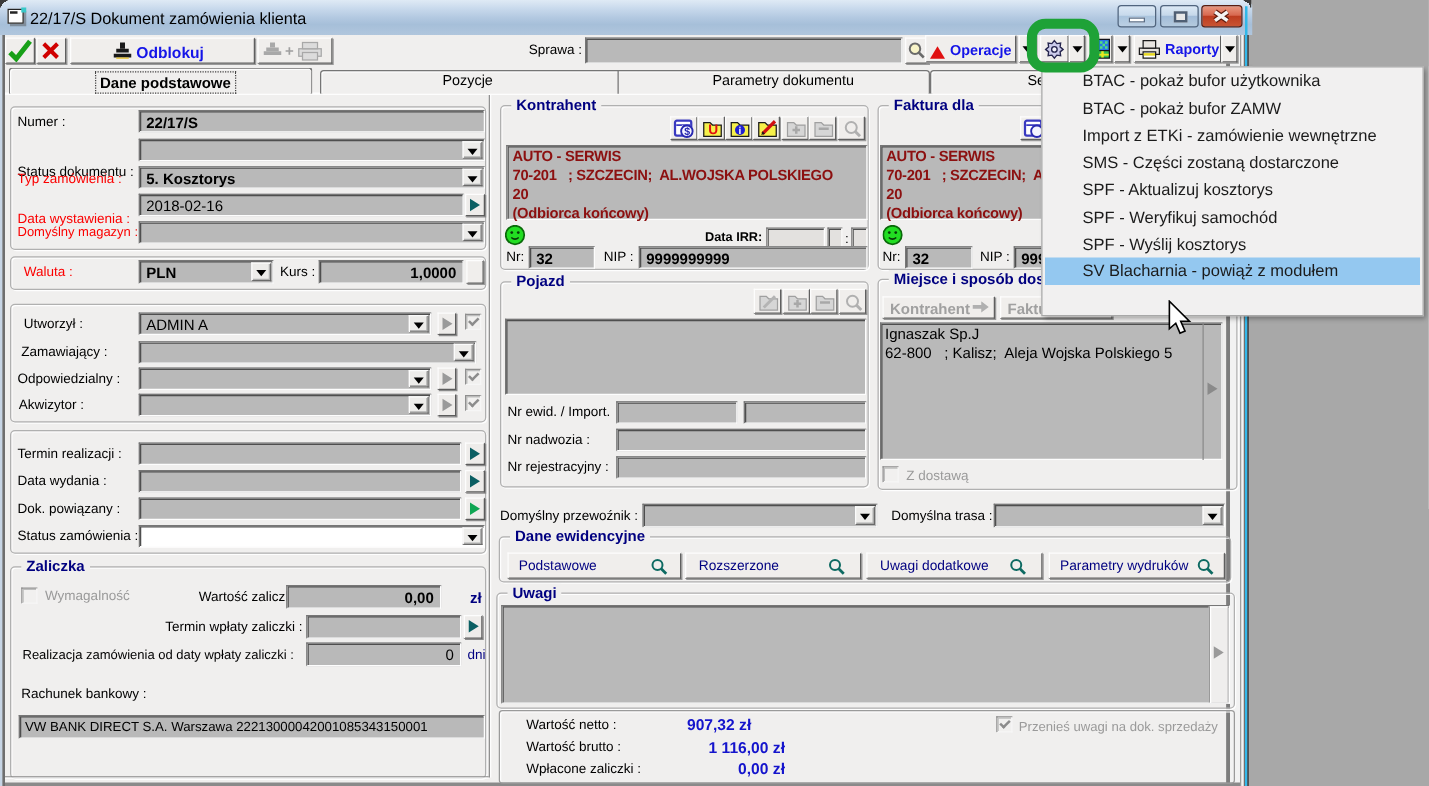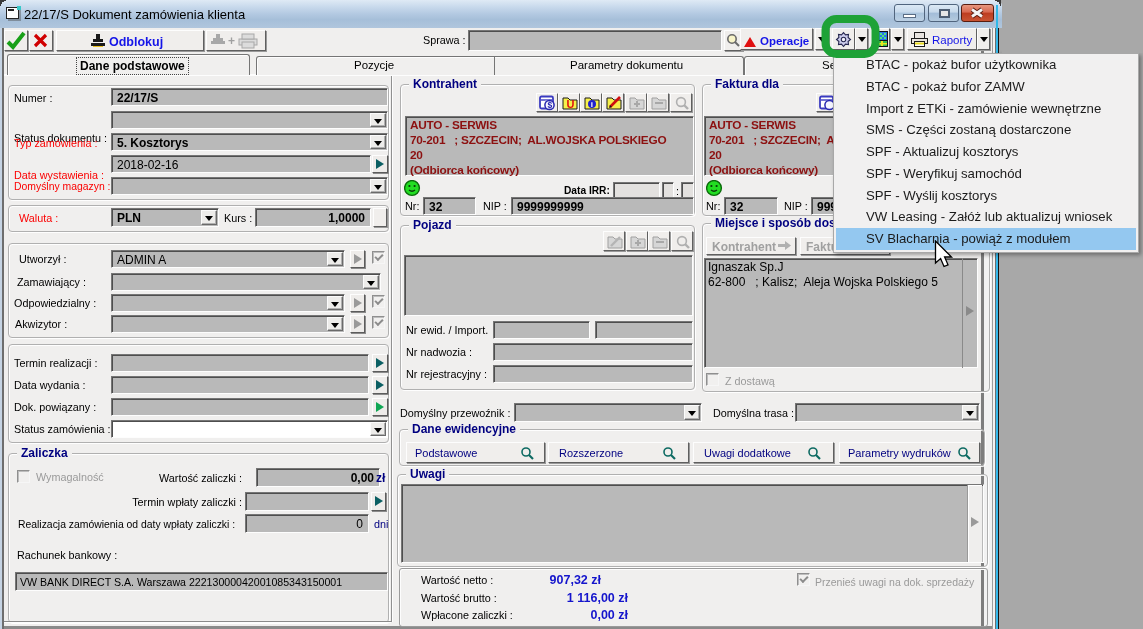--- a/index.html
+++ b/index.html
@@ -153,21 +153,21 @@
     </div>
   <div class="btn" style="left:907px;top:28px;width:70px;height:22px">
     <svg width="22" height="19" style="position:absolute;left:1px;top:1px">
         <g stroke="#1a1a1a" fill="#e8e4e0">
           <rect x="2.5" y="8.5" width="16" height="5"></rect>
           <rect x="5.5" y="2.5" width="10" height="6"></rect>
           <rect x="5.5" y="11.5" width="10" height="5" fill="#fff"></rect>
         </g>
         <rect x="6" y="12.5" width="9" height="2" fill="#e8d820"></rect>
       </svg>
-    <span class="ab" style="left:24px;top:5px;font-size:11.5px;font-weight:normal;color:#1414e8">Raporty</span>
+    <span class="ab" style="left:24px;top:5px;font-size:11.5px;font-weight:bold;color:#1414e8">Raporty</span>
   </div>
   <div class="btn" style="left:977px;top:28px;width:13px;height:22px">
       <div class="ab" style="left:2px;top:8px;border:4px solid transparent;border-top:5px solid #000"></div>
     </div>
 </div>
 
 <div id="tabs">
   <div class="ab" style="left:4px;top:74px;width:977px;height:2px;background:#fdfdfd"></div>
   <div class="ab" style="left:256px;top:56px;width:488px;height:19px;background:#f0efee;border:1px solid #757575;border-bottom:none;border-radius:3px 3px 0 0;box-shadow:inset 1px 1px 0 #fdfdfd"></div>
   <div class="ab" style="left:494px;top:56px;width:1px;height:19px;background:#757575"></div>
@@ -258,21 +258,21 @@
   <div class="sunkw" style="left:111px;top:420px;width:277px;height:18px">
       <div class="dd"></div>
     </div>
 
   <div class="gb" style="left:8px;top:453px;width:381px;height:170px">
       <span class="leg">Zaliczka</span>
     </div>
   <div class="cb" style="left:17px;top:470px"></div>
   <div class="lbl grey" style="left:36px;top:471px">Wymagalność</div>
   <div class="lbl" style="left:100px;top:472px;width:142px;text-align:right">Wartość zaliczki :</div>
-  <div class="sunk" style="left:256px;top:468px;width:124px;height:19px">
+  <div class="sunk" style="left:229px;top:468px;width:124px;height:19px">
       <div class="val b" style="text-align:right;padding-right:5px">0,00</div>
     </div>
   <div class="lbl navy b" style="left:376px;top:471px;font-size:12px">zł</div>
   <div class="lbl" style="left:100px;top:496px;width:142px;text-align:right">Termin wpłaty zaliczki :</div>
   <div class="sunk" style="left:245px;top:492px;width:124px;height:19px"></div>
   <div class="play" style="left:371px;top:492px;width:15px;height:19px"></div>
   <div class="lbl" style="left:18px;top:519px;font-size:10.4px">Realizacja zamówienia od daty wpłaty zaliczki :</div>
   <div class="sunk" style="left:245px;top:514px;width:124px;height:19px">
       <div class="val" style="text-align:right;padding-right:5px">0</div>
     </div>
@@ -513,21 +513,20 @@
 
 <div id="menu" class="ab" style="left:833px;top:53px;width:306px;height:200px;background:#f1f0f0;border:1px solid #a8a8a8;box-shadow:2px 2px 4px rgba(0,0,0,.35)">
   <div style="padding:0 2px">
     <div class="mi">BTAC - pokaż bufor użytkownika</div>
     <div class="mi">BTAC - pokaż bufor ZAMW</div>
     <div class="mi">Import z ETKi - zamówienie wewnętrzne</div>
     <div class="mi">SMS - Części zostaną dostarczone</div>
     <div class="mi">SPF - Aktualizuj kosztorys</div>
     <div class="mi">SPF - Weryfikuj samochód</div>
     <div class="mi">SPF - Wyślij kosztorys</div>
-    <div class="mi">VW Leasing - Załóż lub aktualizuj wniosek</div>
     <div class="mi" style="background:#94c8f0">SV Blacharnia - powiąż z modułem</div>
   </div>
 </div>
 <svg width="70" height="56" style="position:absolute;left:815px;top:10px;z-index:40">
     <rect x="10.5" y="9" width="50" height="35" rx="11" fill="none" stroke="#1ea237" stroke-width="8"></rect>
   </svg>
 <svg width="24" height="32" style="position:absolute;left:934px;top:240px">
     <path d="M1.5 1 L1.5 23 L6.6 18.6 L10 26.5 L14 24.8 L10.6 17 L17.5 17 Z" fill="#fff" stroke="#000" stroke-width="1.3"></path>
   </svg>
 

